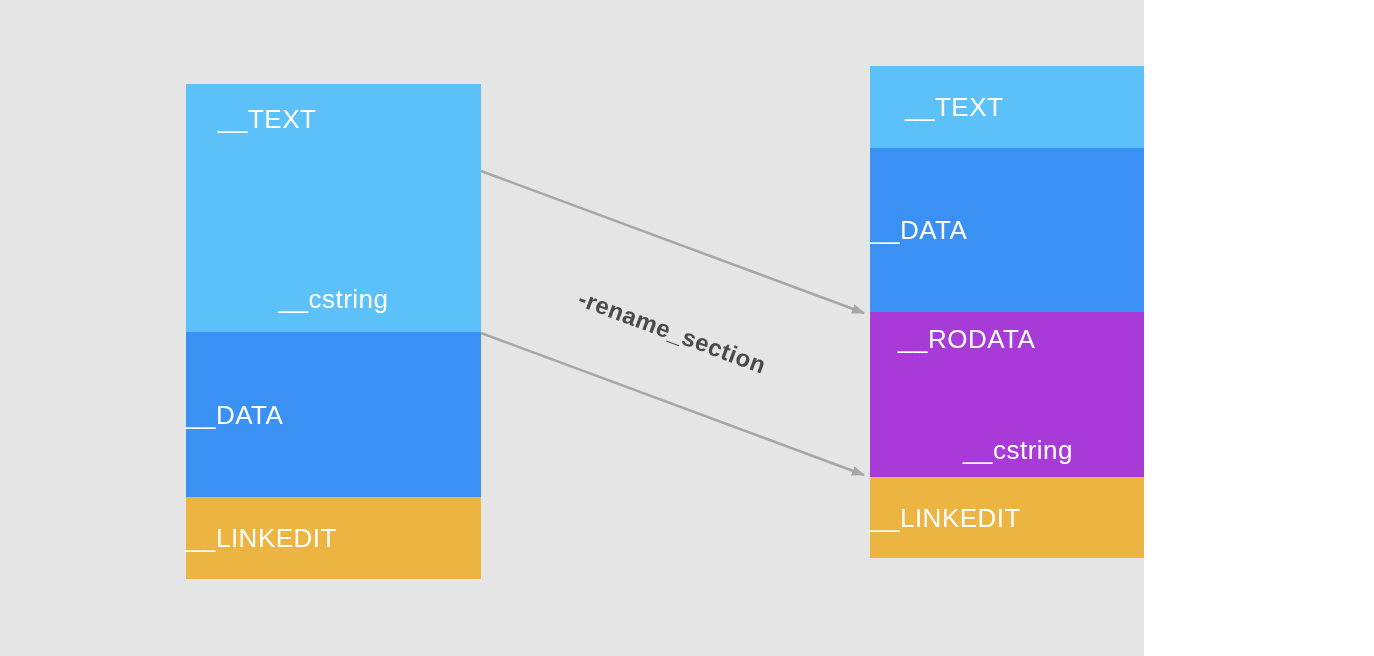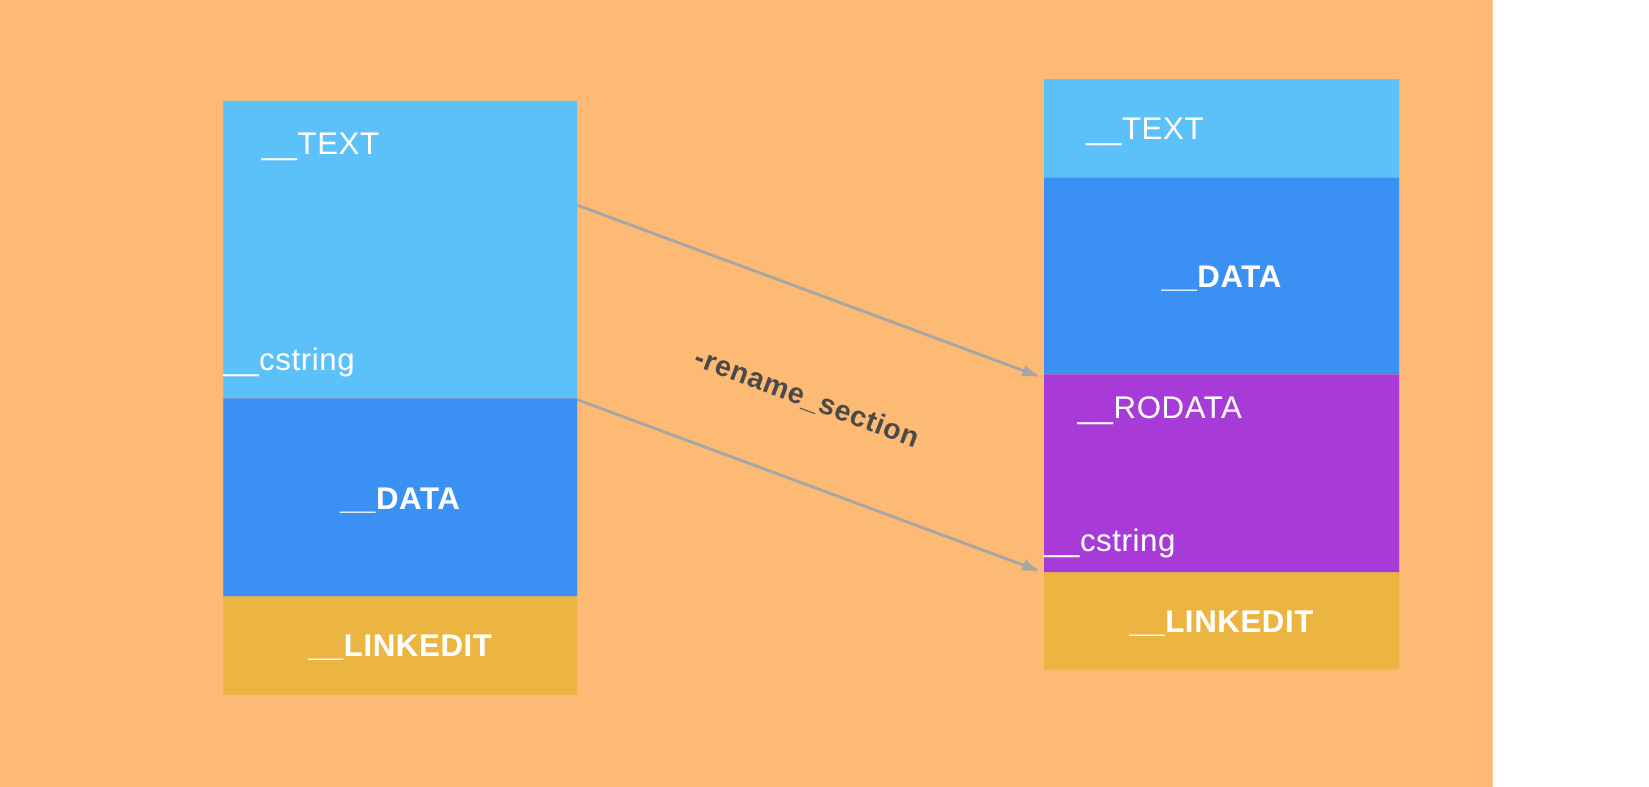--- a/index.html
+++ b/index.html
@@ -3,23 +3,23 @@
 <meta charset="utf-8">
 <style>
   html, body {
     margin: 0;
     padding: 0;
     background: #ffffff;
     font-family: "Liberation Sans", "DejaVu Sans", sans-serif;
   }
   .canvas {
     position: relative;
-    width: 1244px;
+    width: 1144px;
     height: 656px;
-    background: #fdba74;
+    background: #e5e5e5;
     overflow: hidden;
   }
   .column {
     position: absolute;
     display: flex;
     flex-direction: column;
   }
   .column-before {
     left: 186px;
     top: 84px;
@@ -47,29 +47,29 @@
   .label-topleft {
     position: absolute;
     top: 22px;
     left: 32px;
   }
   .label-bottomcenter {
     position: absolute;
     bottom: 20px;
     left: 0;
     right: 0;
+    text-align: center;
   }
   .label-center {
     position: absolute;
     top: 50%;
     left: 0;
     right: 0;
     transform: translateY(-50%);
-    text-align: center;
-    font-weight: bold;
+    text-align: left;
   }
   .label-midleft {
     position: absolute;
     top: 50%;
     transform: translateY(-50%);
     left: 35px;
   }
   
   .before-text     { height: 248px; }
   .before-data     { height: 165px; }

